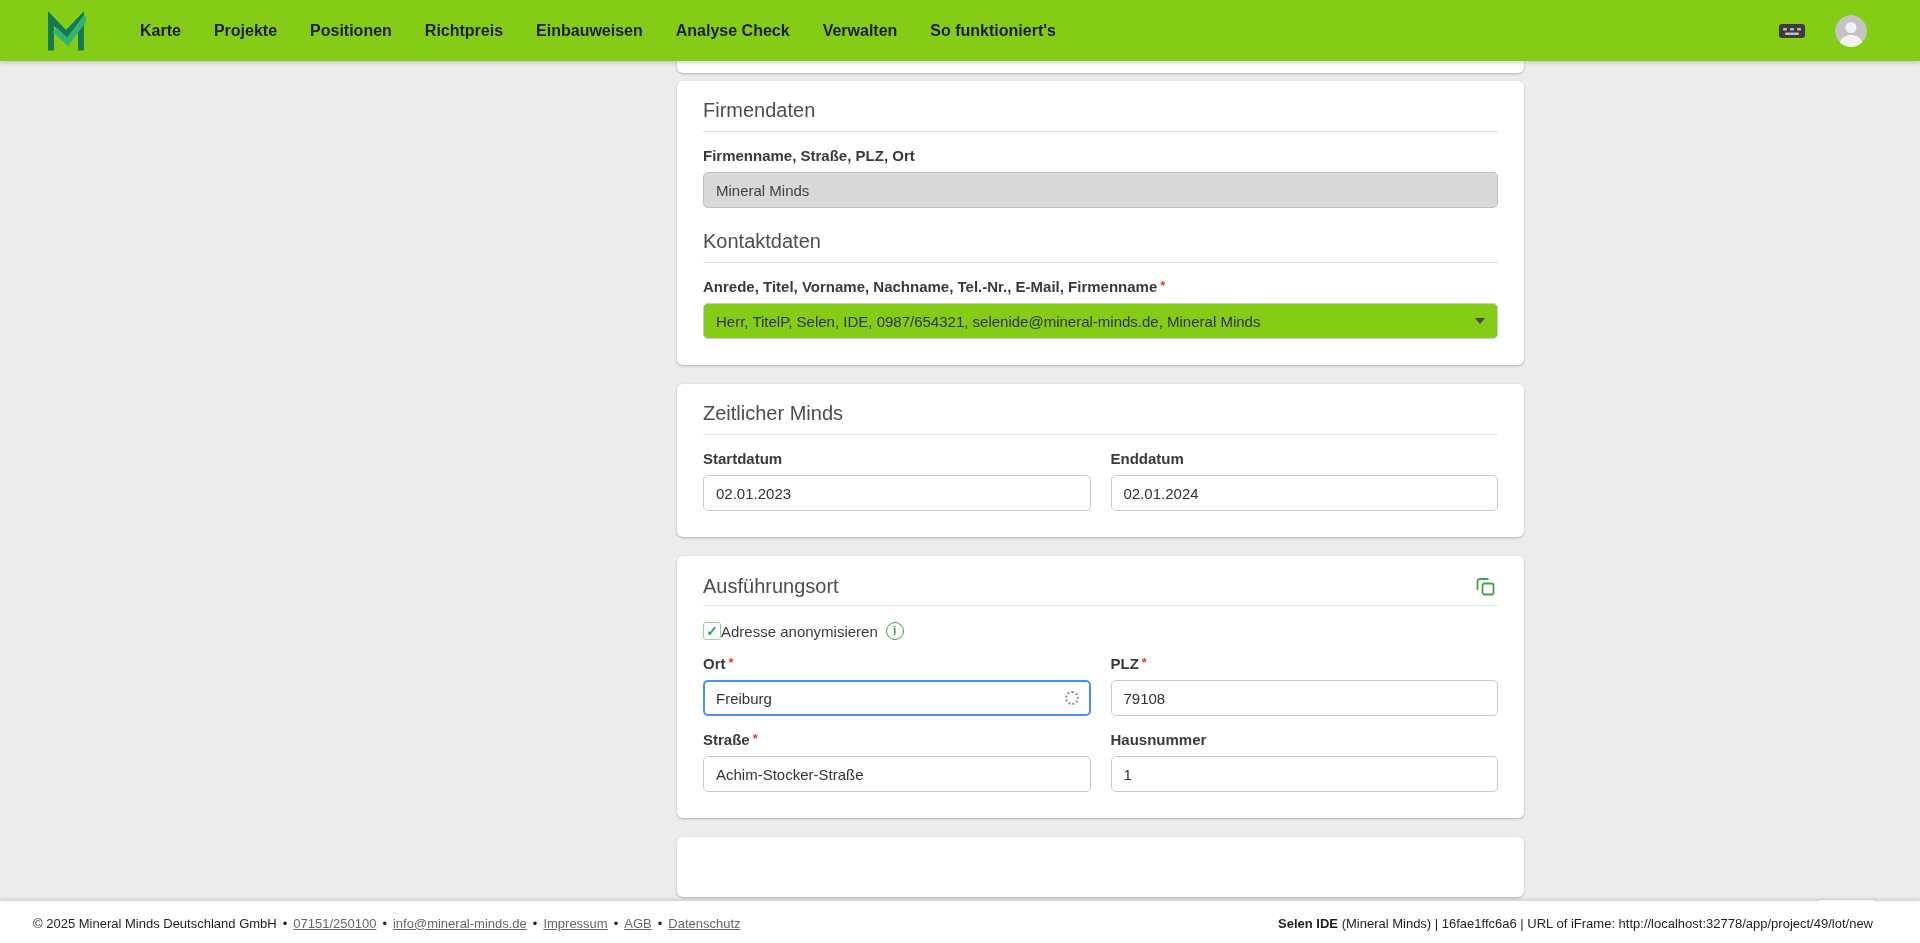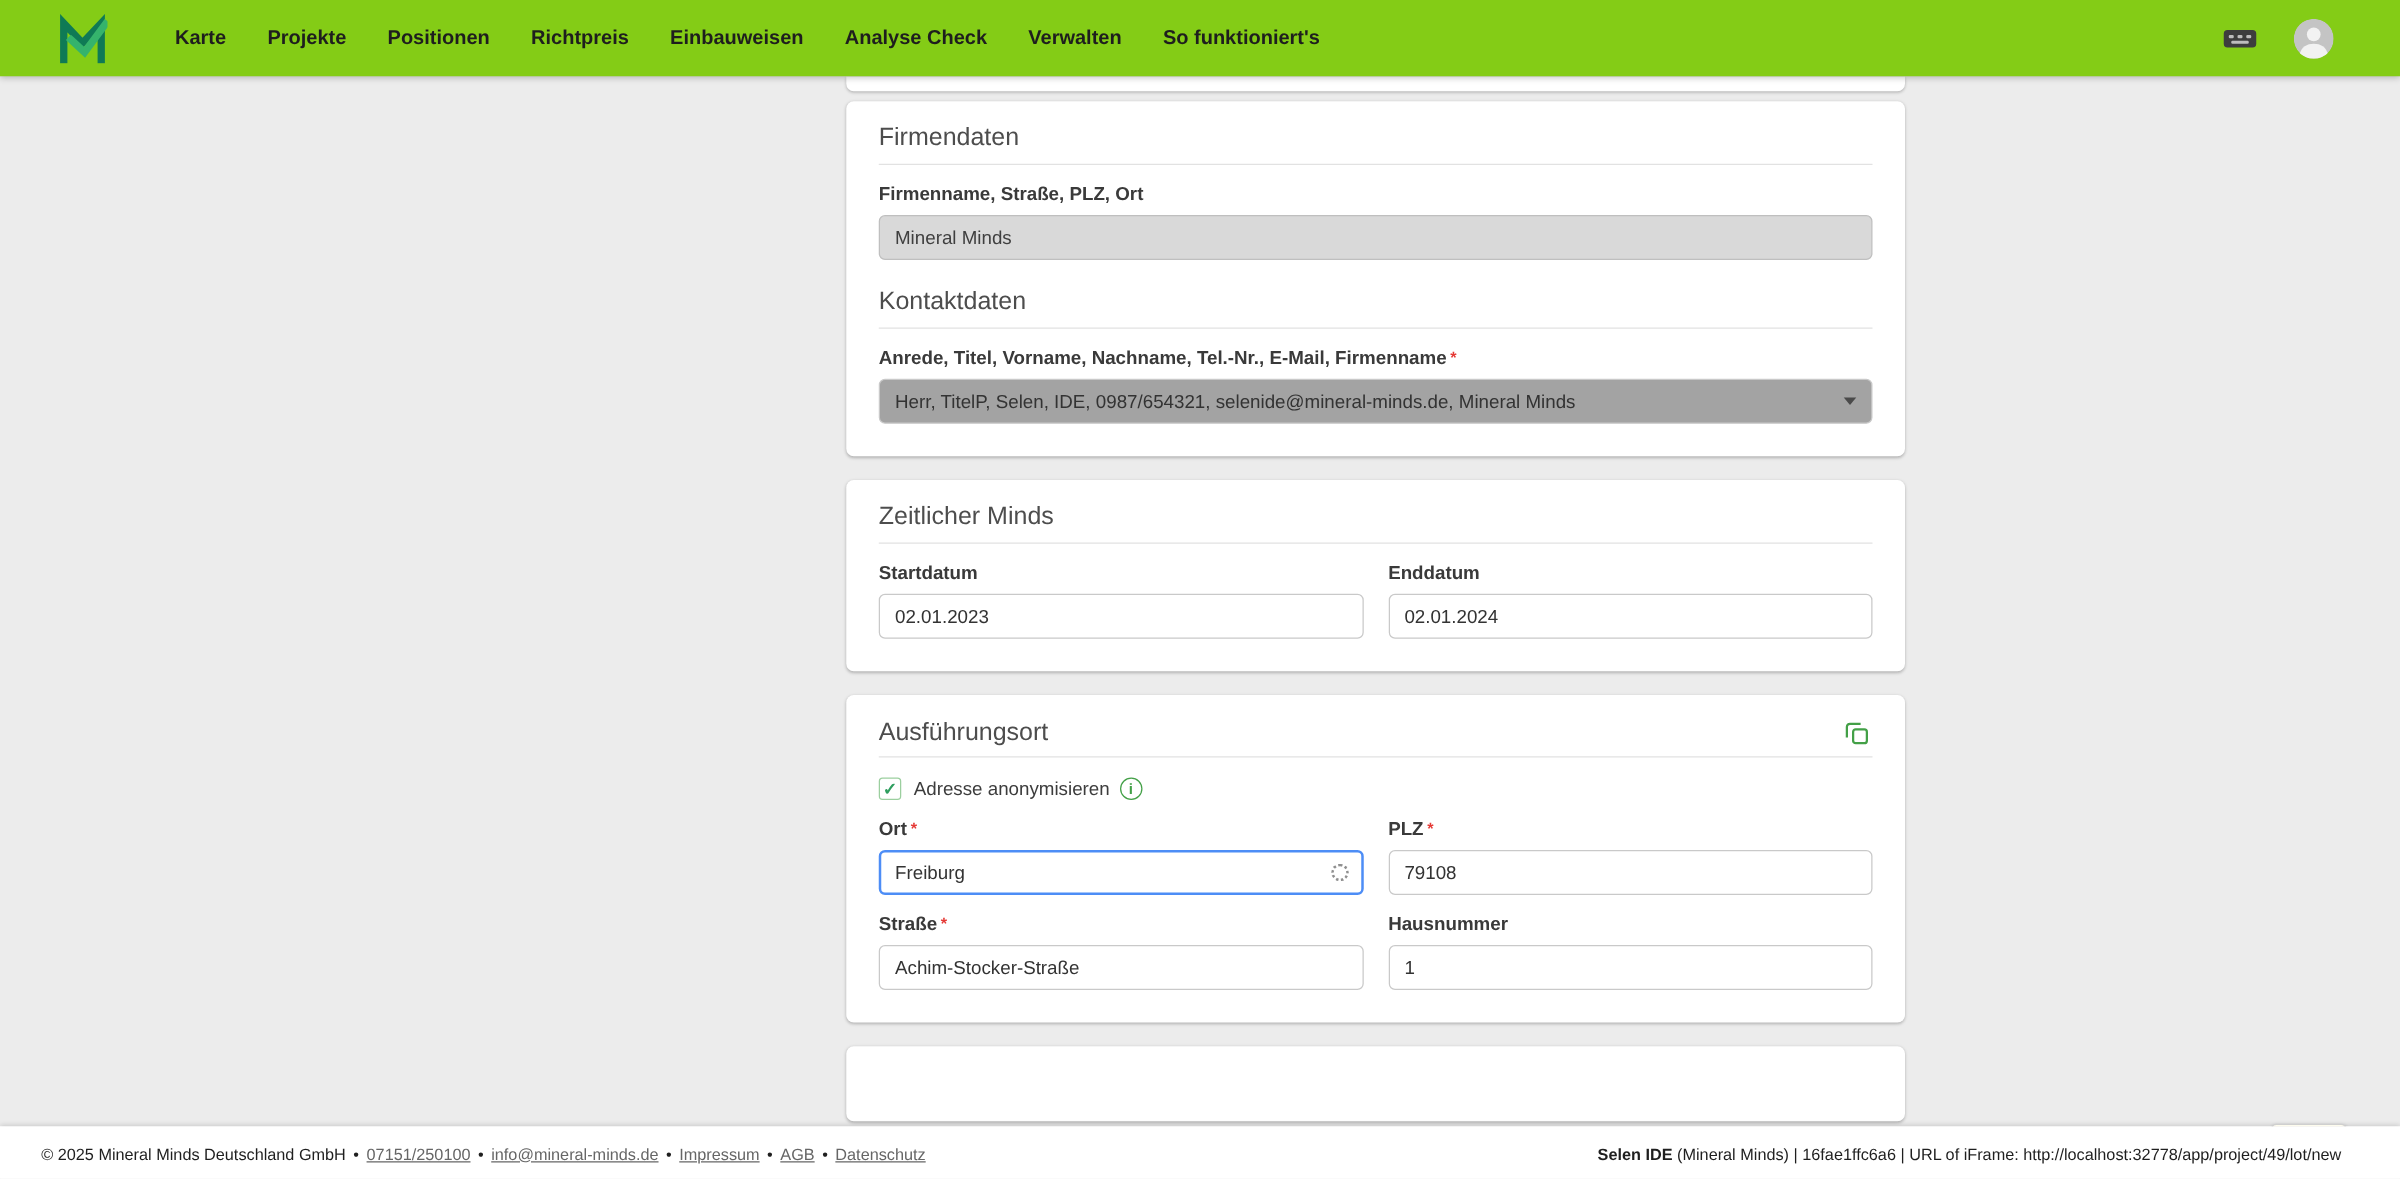--- a/index.html
+++ b/index.html
@@ -49,35 +49,35 @@
 
   .text-input {
     width:100%; height:36px; border:1px solid #c9c9c9; border-radius:5px;
     padding:0 12px; font-size:15px; color:#333; background:#fff;
     font-family:"Liberation Sans", sans-serif; outline:none;
   }
   .text-input:disabled { background:#d9d9d9; border-color:#bfbfbf; color:#3f3f3f; }
   .text-input.focused { border:2px solid #4d8df6; padding:0 11px; }
 
   .select {
-    height:36px; border:1px solid #c9c9c9; border-radius:5px; background:#a3a3a3;
+    height:36px; border:1px solid #c9c9c9; border-radius:5px; background:#84cc16;
     display:flex; align-items:center; justify-content:space-between;
     padding:0 12px; font-size:15px; color:#333; cursor:pointer;
   }
   .caret { width:0; height:0; border-left:5px solid transparent; border-right:5px solid transparent; border-top:6px solid #4a4a4a; margin-left:10px; flex:0 0 auto; }
 
   .grid2 { display:grid; grid-template-columns:1fr 1fr; column-gap:20px; }
 
   .check-row { display:flex; align-items:center; margin-top:16px; }
   .checkbox {
     width:18px; height:18px; border:1px solid #9ccf9f; border-radius:3px; background:#fff;
     display:inline-flex; align-items:center; justify-content:center; cursor:pointer; flex:0 0 auto;
   }
   .checkmark { color:#2f9e5f; font-size:14px; font-weight:700; line-height:1; }
-  .check-label { font-size:15px; color:#3c3c3c; margin-left:10px; }
+  .check-label { font-size:15px; color:#3c3c3c; margin-left:0; }
   .info-icon {
     width:18px; height:18px; border-radius:50%; border:1.5px solid #43a047; color:#43a047;
     display:inline-flex; align-items:center; justify-content:center;
     font-size:12px; font-weight:700; margin-left:8px; cursor:pointer;
   }
 
   .input-wrap { position:relative; }
   .spinner {
     position:absolute; right:12px; top:50%; width:14px; height:14px; margin-top:-7px;
     border:2px dotted #8f8f8f; border-radius:50%;

